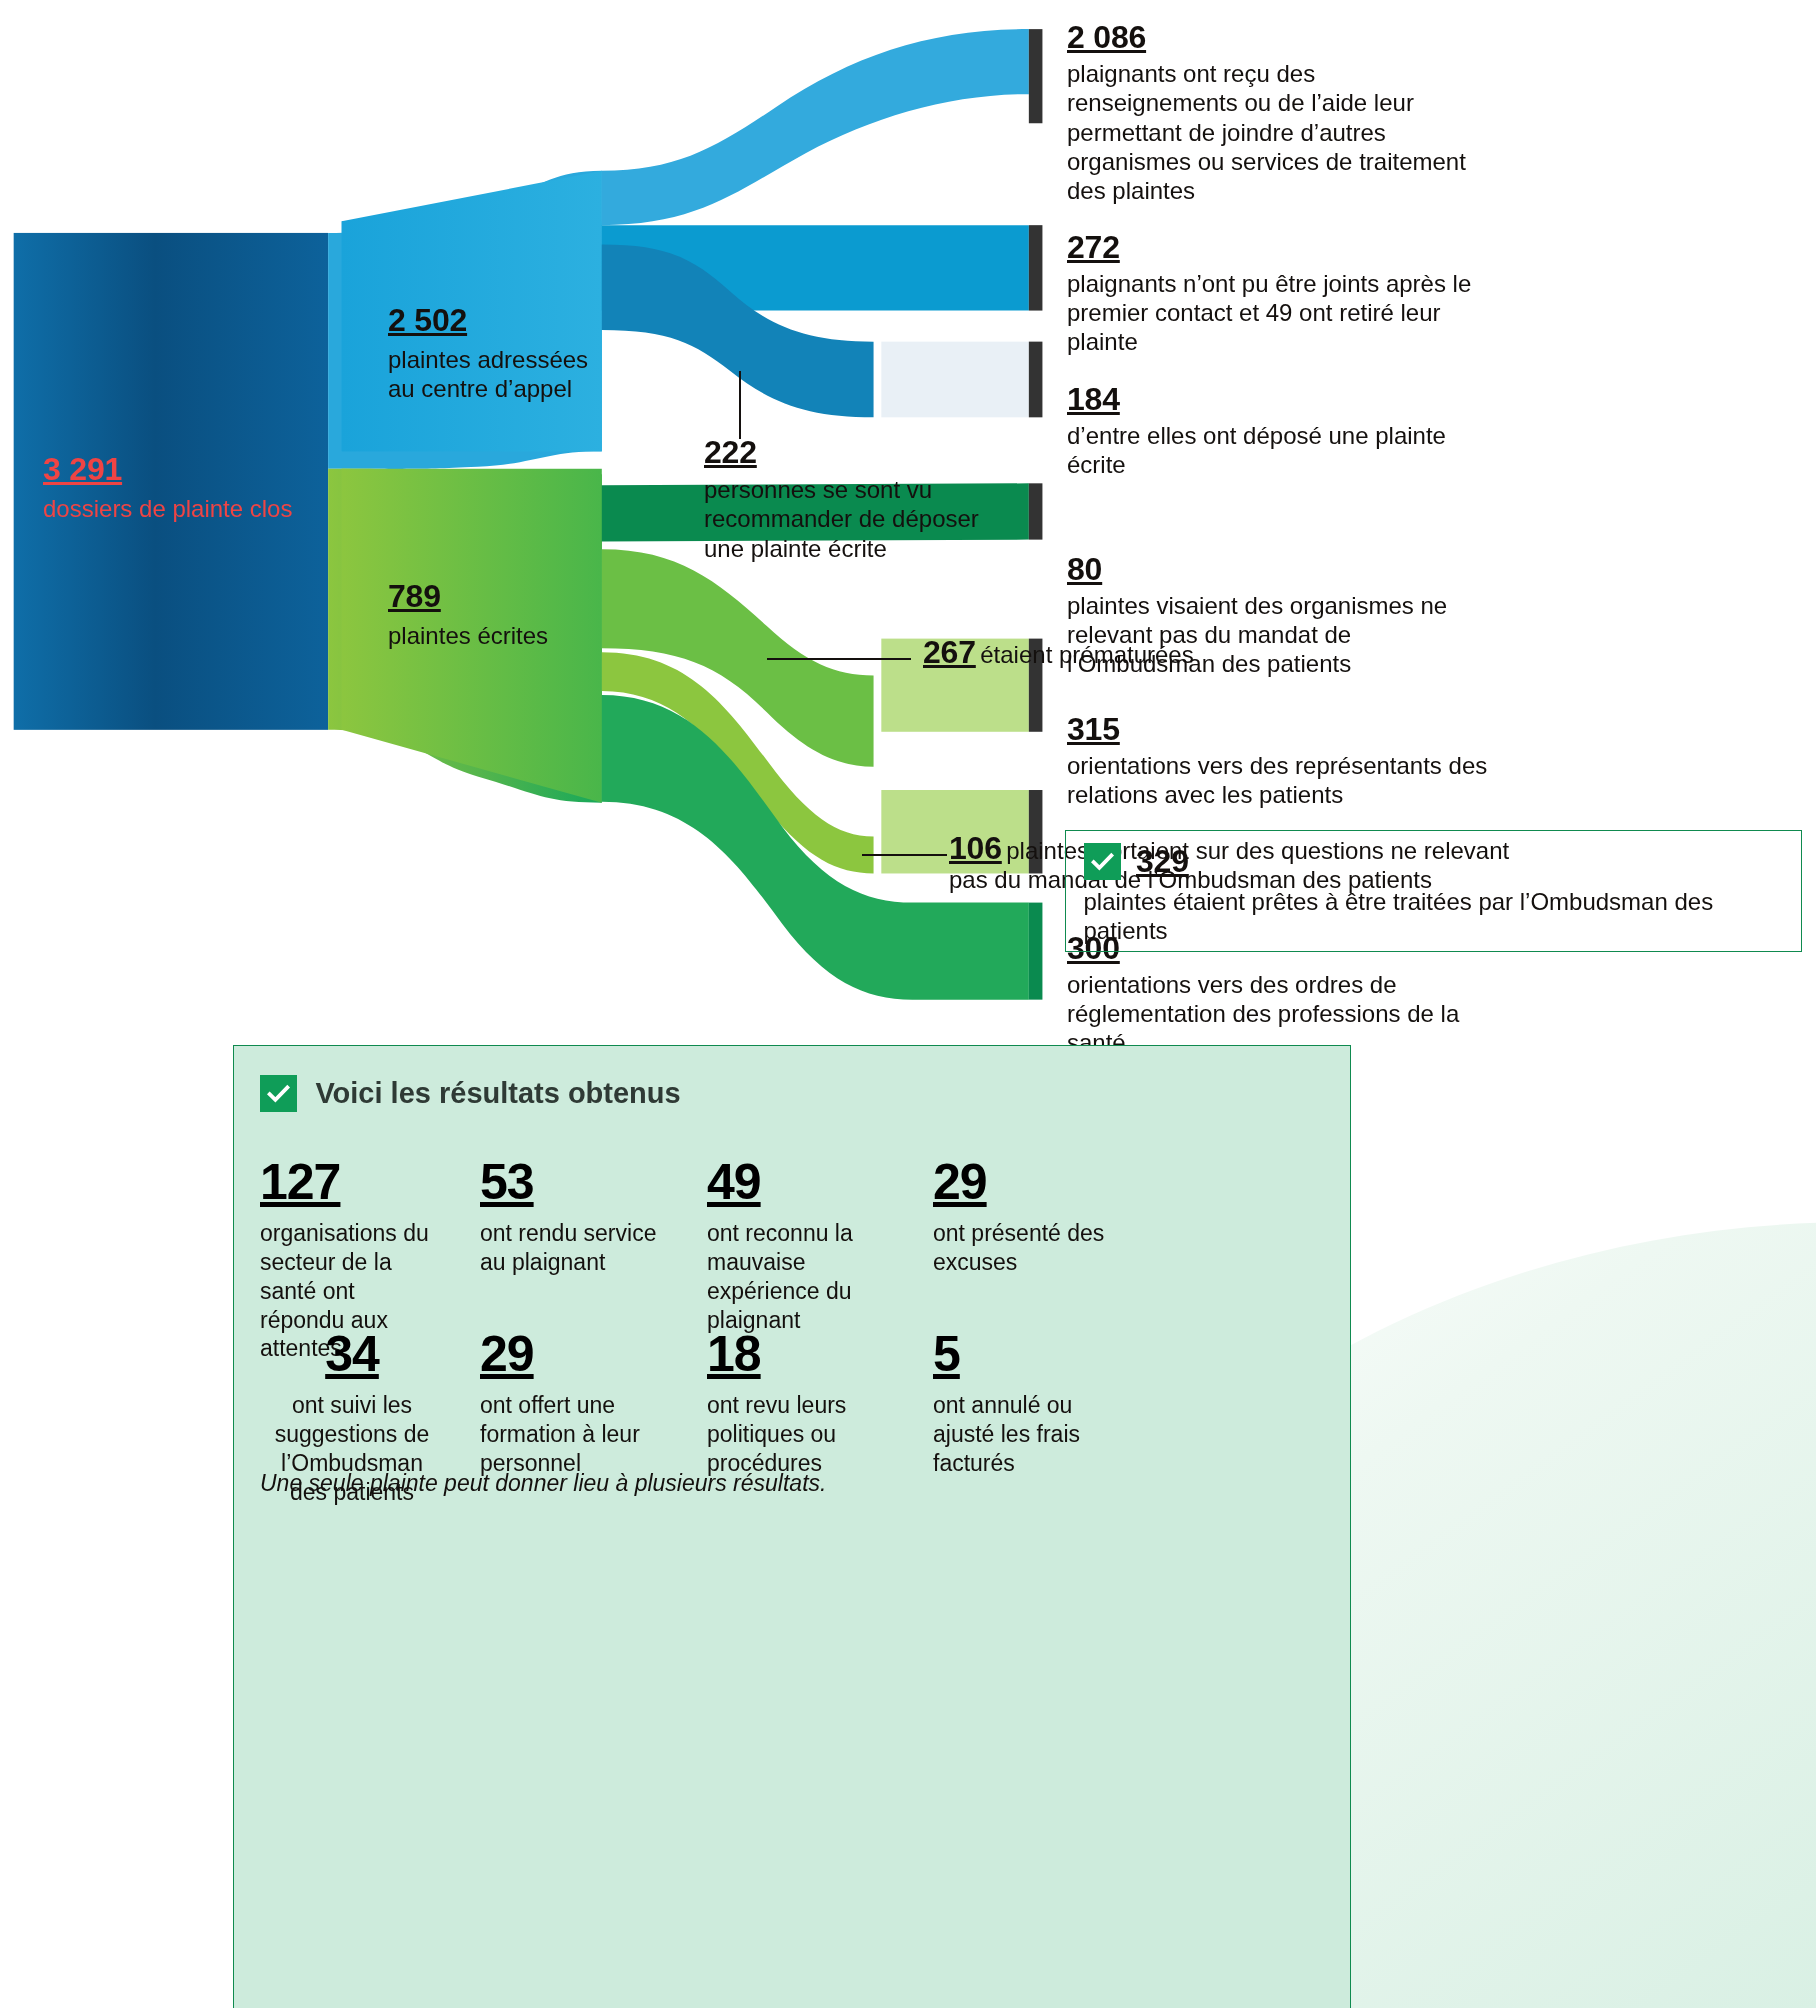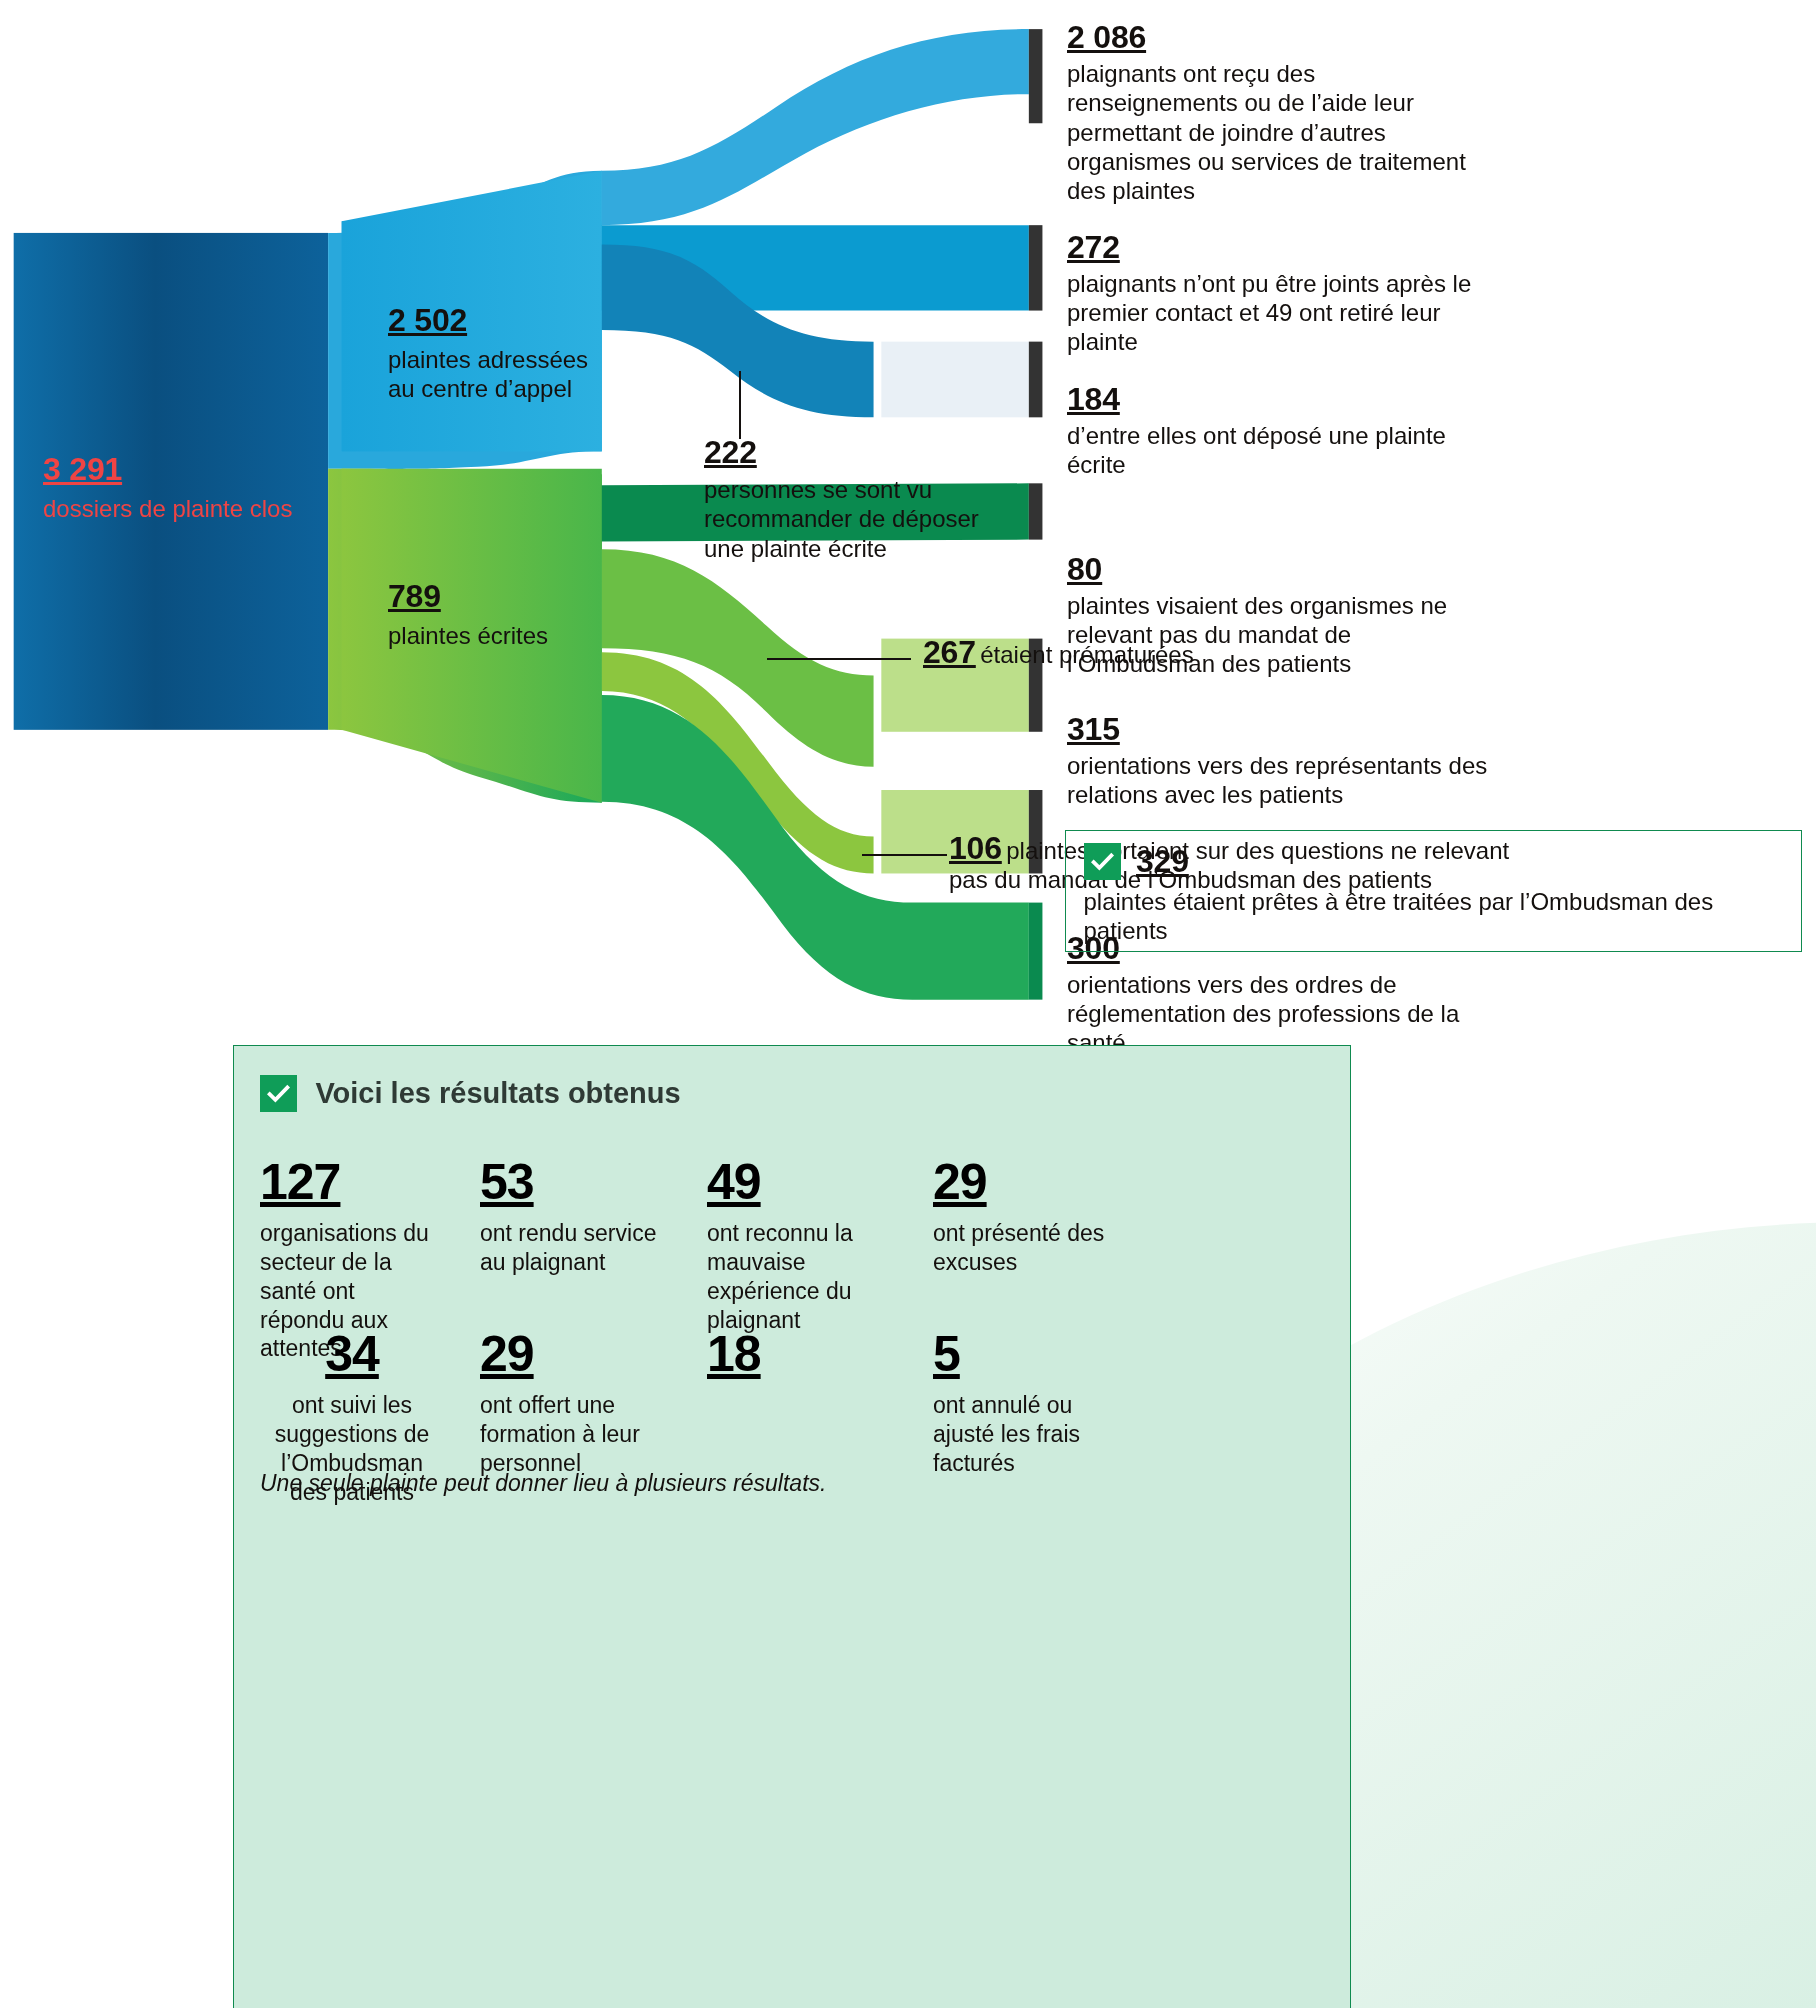--- a/index.html
+++ b/index.html
@@ -320,20 +320,21 @@
 <div class="stat" style="left:260px;top:1329px;text-align:center;">
   <div class="num">34</div>
   <div class="desc">ont suivi les suggestions de l’Ombudsman des patients</div>
 </div>
 <div class="stat" style="left:480px;top:1329px;">
   <div class="num">29</div>
   <div class="desc">ont offert une formation à leur personnel</div>
 </div>
 <div class="stat" style="left:707px;top:1329px;">
   <div class="num">18</div>
+  <div class="desc">ont revu leurs politiques ou procédures</div>
 </div>
 <div class="stat" style="left:933px;top:1329px;">
   <div class="num">5</div>
   <div class="desc">ont annulé ou ajusté les frais facturés</div>
 </div>
 
 <div id="results-footnote">Une seule plainte peut donner lieu à plusieurs résultats.</div>
 
 
 </body></html>

